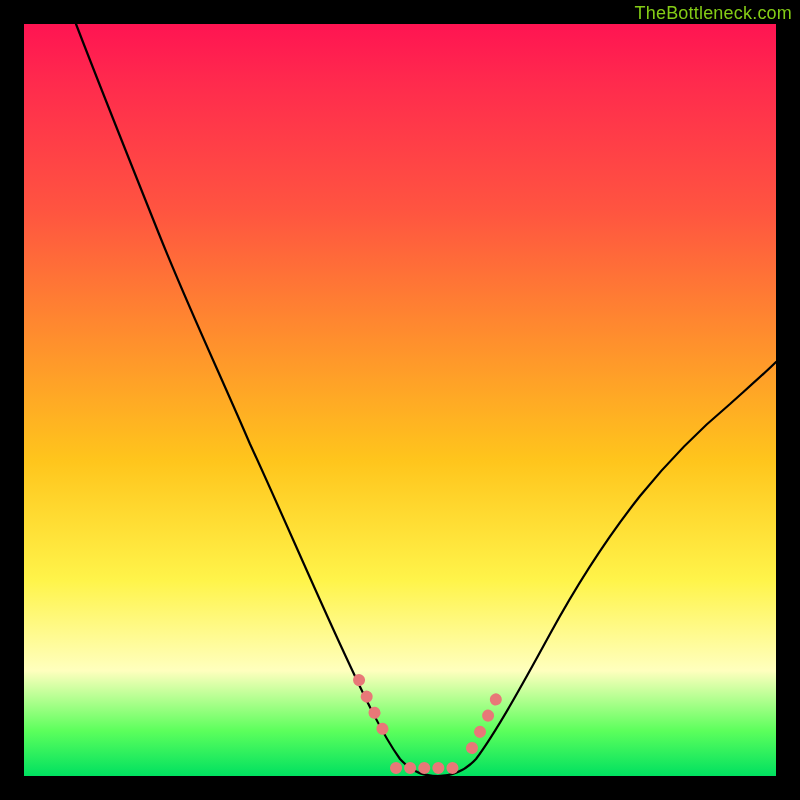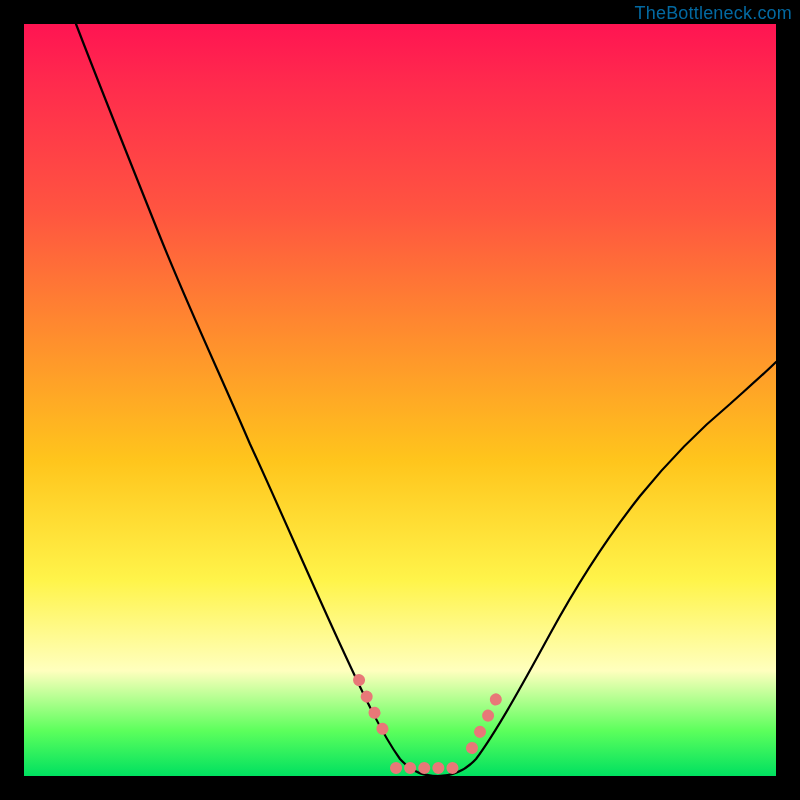--- a/index.html
+++ b/index.html
@@ -43,21 +43,21 @@
       #5cff5c 94%,
       #00e060 100%
     );
   }
   .watermark {
     position: absolute;
     top: 3px;
     right: 8px;
     font-size: 18px;
     font-weight: 400;
-    color: #0369a1;
+    color: #84cc16;
     letter-spacing: 0.2px;
     z-index: 10;
     user-select: none;
   }
   svg.curve {
     position: absolute;
     left: 24px;
     top: 24px;
     width: 752px;
     height: 752px;

